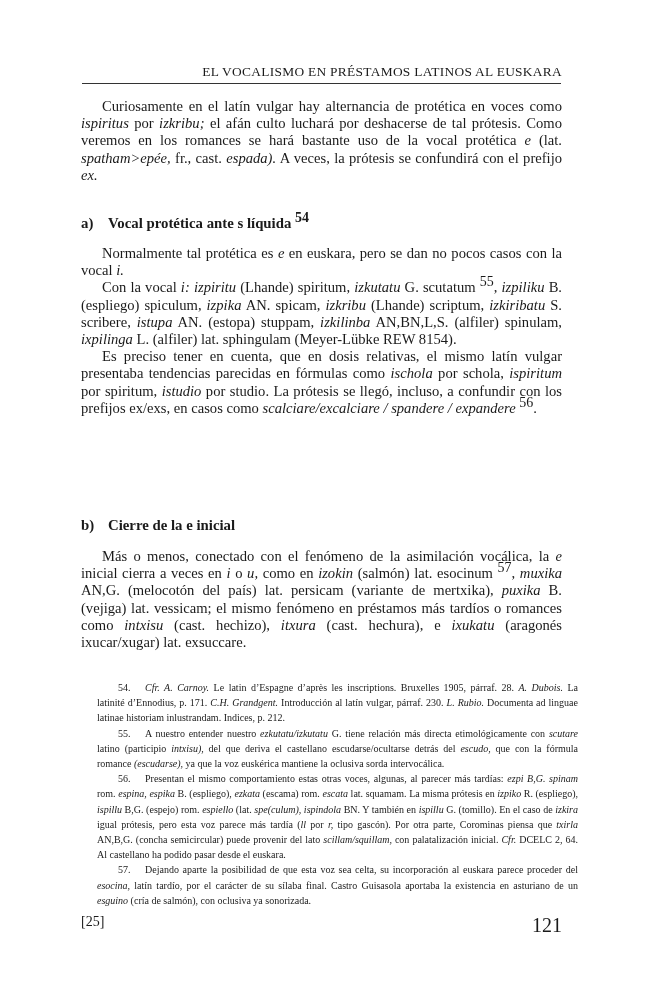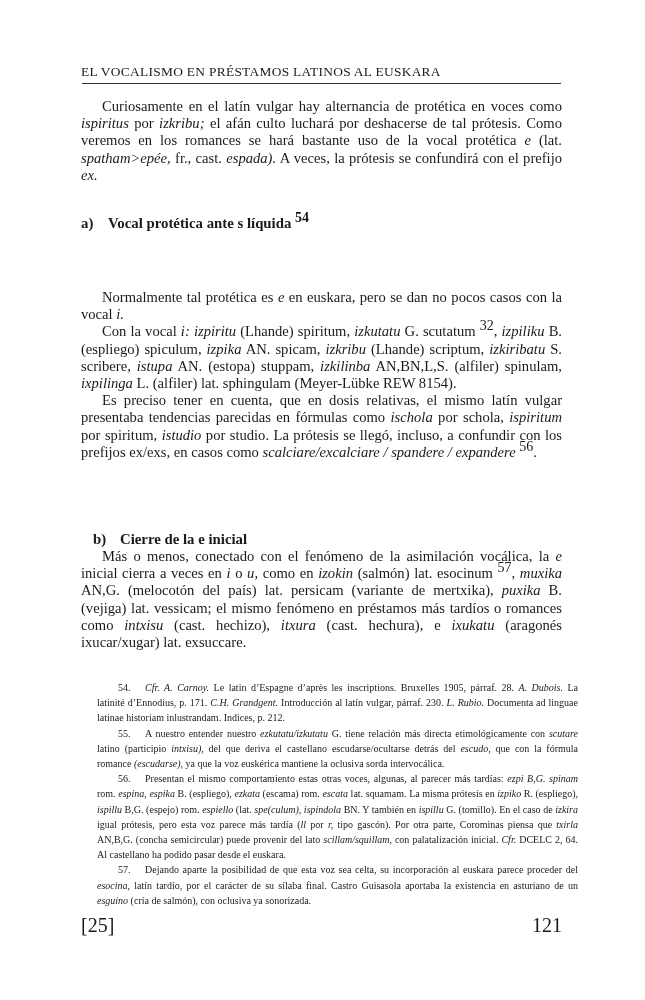--- a/index.html
+++ b/index.html
@@ -1,56 +1,56 @@
 <!DOCTYPE html>
 <html><head>
 <meta charset="utf-8">
 <style>
   html, body { margin: 0; padding: 0; background: #ffffff; }
   body { width: 645px; height: 1000px; position: relative; overflow: hidden; color: #1a1a1a;
          font-family: "Liberation Serif", "DejaVu Serif", serif; }
   .page { position: absolute; left: 81px; top: 0; width: 481px; }
-  .running-head { position: absolute; top: 64px; left: 0; width: 481px; text-align: left;
+  .running-head { position: absolute; top: 64px; left: 0; width: 481px; text-align: right;
                   font-size: 13.4px; letter-spacing: 0.3px; }
   .head-rule { position: absolute; top: 83px; left: 1px; width: 479px; height: 0; border-top: 1.2px solid #333; }
   .body-text { position: absolute; left: 0; width: 481px; font-size: 14.6px; line-height: 17.2px; text-align: justify; }
   .body-text p { margin: 0; text-indent: 21px; }
   .section-title { position: absolute; left: 0; font-weight: bold; font-size: 14.8px; }
   .section-title .letter { display: inline-block; width: 27px; }
   sup { font-size: 14px; line-height: 0; vertical-align: 6px; }
   i { font-style: italic; }
   .notes { position: absolute; left: 16px; top: 680px; width: 481px; font-size: 10px; line-height: 15.2px; text-align: justify; }
   .notes p { margin: 0; text-indent: 21px; }
   .notes .num { display: inline-block; width: 27px; text-indent: 0; }
-  .folio-left { position: absolute; left: 0; top: 914px; font-size: 20px; font-family: Liberation Serif, serif; }
+  .folio-left { position: absolute; left: 0; top: 914px; font-size: 14px; font-family: Liberation Serif, serif; }
   .folio-right { position: absolute; right: 0; top: 914px; font-size: 20px; }
 </style>
 </head>
 <body>
 
 <div class="page">
   <div class="running-head">EL VOCALISMO EN PRÉSTAMOS LATINOS AL EUSKARA</div>
   <div class="head-rule"></div>
 
   <div class="body-text" style="top:98px;">
     <p>Curiosamente en el latín vulgar hay alternancia de protética en voces como <i>ispiritus</i> por <i>izkribu;</i> el afán culto luchará por deshacerse de tal prótesis. Como veremos en los romances se hará bastante uso de la vocal protética <i>e</i> (lat. <i>spatham&gt;epée,</i> fr., cast. <i>espada).</i> A veces, la prótesis se confundirá con el prefijo <i>ex.</i></p>
   </div>
 
   <div class="section-title" style="top:215px;">
     <span class="letter">a)</span><span>Vocal protética ante s líquida</span>
     <sup>54</sup>
   </div>
 
-  <div class="body-text" style="top:245px;margin-top:44px;">
+  <div class="body-text" style="top:245px;">
       <p>Normalmente tal protética es <i>e</i> en euskara, pero se dan no pocos casos con la vocal <i>i.</i></p>
-      <p>Con la vocal <i>i: izpiritu</i> (Lhande) spiritum, <i>izkutatu</i> G. scutatum <sup>32</sup>, <i>izpiliku</i> B. (espliego) spiculum, <i>izpika</i> AN. spicam, <i>izkribu</i> (Lhande) scriptum, <i>izkiribatu</i> S. scribere, <i>istupa</i> AN. (estopa) stuppam, <i>izkilinba</i> AN,BN,L,S. (alfiler) spinulam, <i>ixpilinga</i> L. (alfiler) lat. sphingulam (Meyer-Lübke REW 8154).</p>
+      <p>Con la vocal <i>i: izpiritu</i> (Lhande) spiritum, <i>izkutatu</i> G. scutatum <sup>55</sup>, <i>izpiliku</i> B. (espliego) spiculum, <i>izpika</i> AN. spicam, <i>izkribu</i> (Lhande) scriptum, <i>izkiribatu</i> S. scribere, <i>istupa</i> AN. (estopa) stuppam, <i>izkilinba</i> AN,BN,L,S. (alfiler) spinulam, <i>ixpilinga</i> L. (alfiler) lat. sphingulam (Meyer-Lübke REW 8154).</p>
       <p>Es preciso tener en cuenta, que en dosis relativas, el mismo latín vulgar presentaba tendencias parecidas en fórmulas como <i>ischola</i> por schola, <i>ispiritum</i> por spiritum, <i>istudio</i> por studio. La prótesis se llegó, incluso, a confundir con los prefijos ex/exs, en casos como <i>scalciare/excalciare / spandere / expandere</i> <sup>56</sup>.</p>
     </div>
 
-  <div class="section-title" style="top:531px;margin-left:12px;">
+  <div class="section-title" style="top:517px;">
     <span class="letter">b)</span><span>Cierre de la e inicial</span>
   </div>
 
   <div class="body-text" style="top:548px;">
       <p>Más o menos, conectado con el fenómeno de la asimilación vocálica, la <i>e</i> inicial cierra a veces en <i>i</i> o <i>u,</i> como en <i>izokin</i> (salmón) lat. esocinum <sup>57</sup>, <i>muxika</i> AN,G. (melocotón del país) lat. persicam (variante de mertxika), <i>puxika</i> B. (vejiga) lat. vessicam; el mismo fenómeno en préstamos más tardíos o romances como <i>intxisu</i> (cast. hechizo), <i>itxura</i> (cast. hechura), e <i>ixukatu</i> (aragonés ixucar/xugar) lat. exsuccare.</p>
     </div>
 
   <div class="notes">
       <p><span class="num">54.</span><i>Cfr. A. Carnoy.</i> Le latin d’Espagne d’après les inscriptions. Bruxelles 1905, párraf. 28. <i>A. Dubois.</i> La latinité d’Ennodius, p. 171. <i>C.H. Grandgent.</i> Introducción al latín vulgar, párraf. 230. <i>L. Rubio.</i> Documenta ad linguae latinae historiam inlustrandam. Indices, p. 212.</p>
       <p><span class="num">55.</span>A nuestro entender nuestro <i>ezkutatu/izkutatu</i> G. tiene relación más directa etimológicamente con <i>scutare</i> latino (participio <i>intxisu),</i> del que deriva el castellano escudarse/ocultarse detrás del <i>escudo,</i> que con la fórmula romance <i>(escudarse),</i> ya que la voz euskérica mantiene la oclusiva sorda intervocálica.</p>

